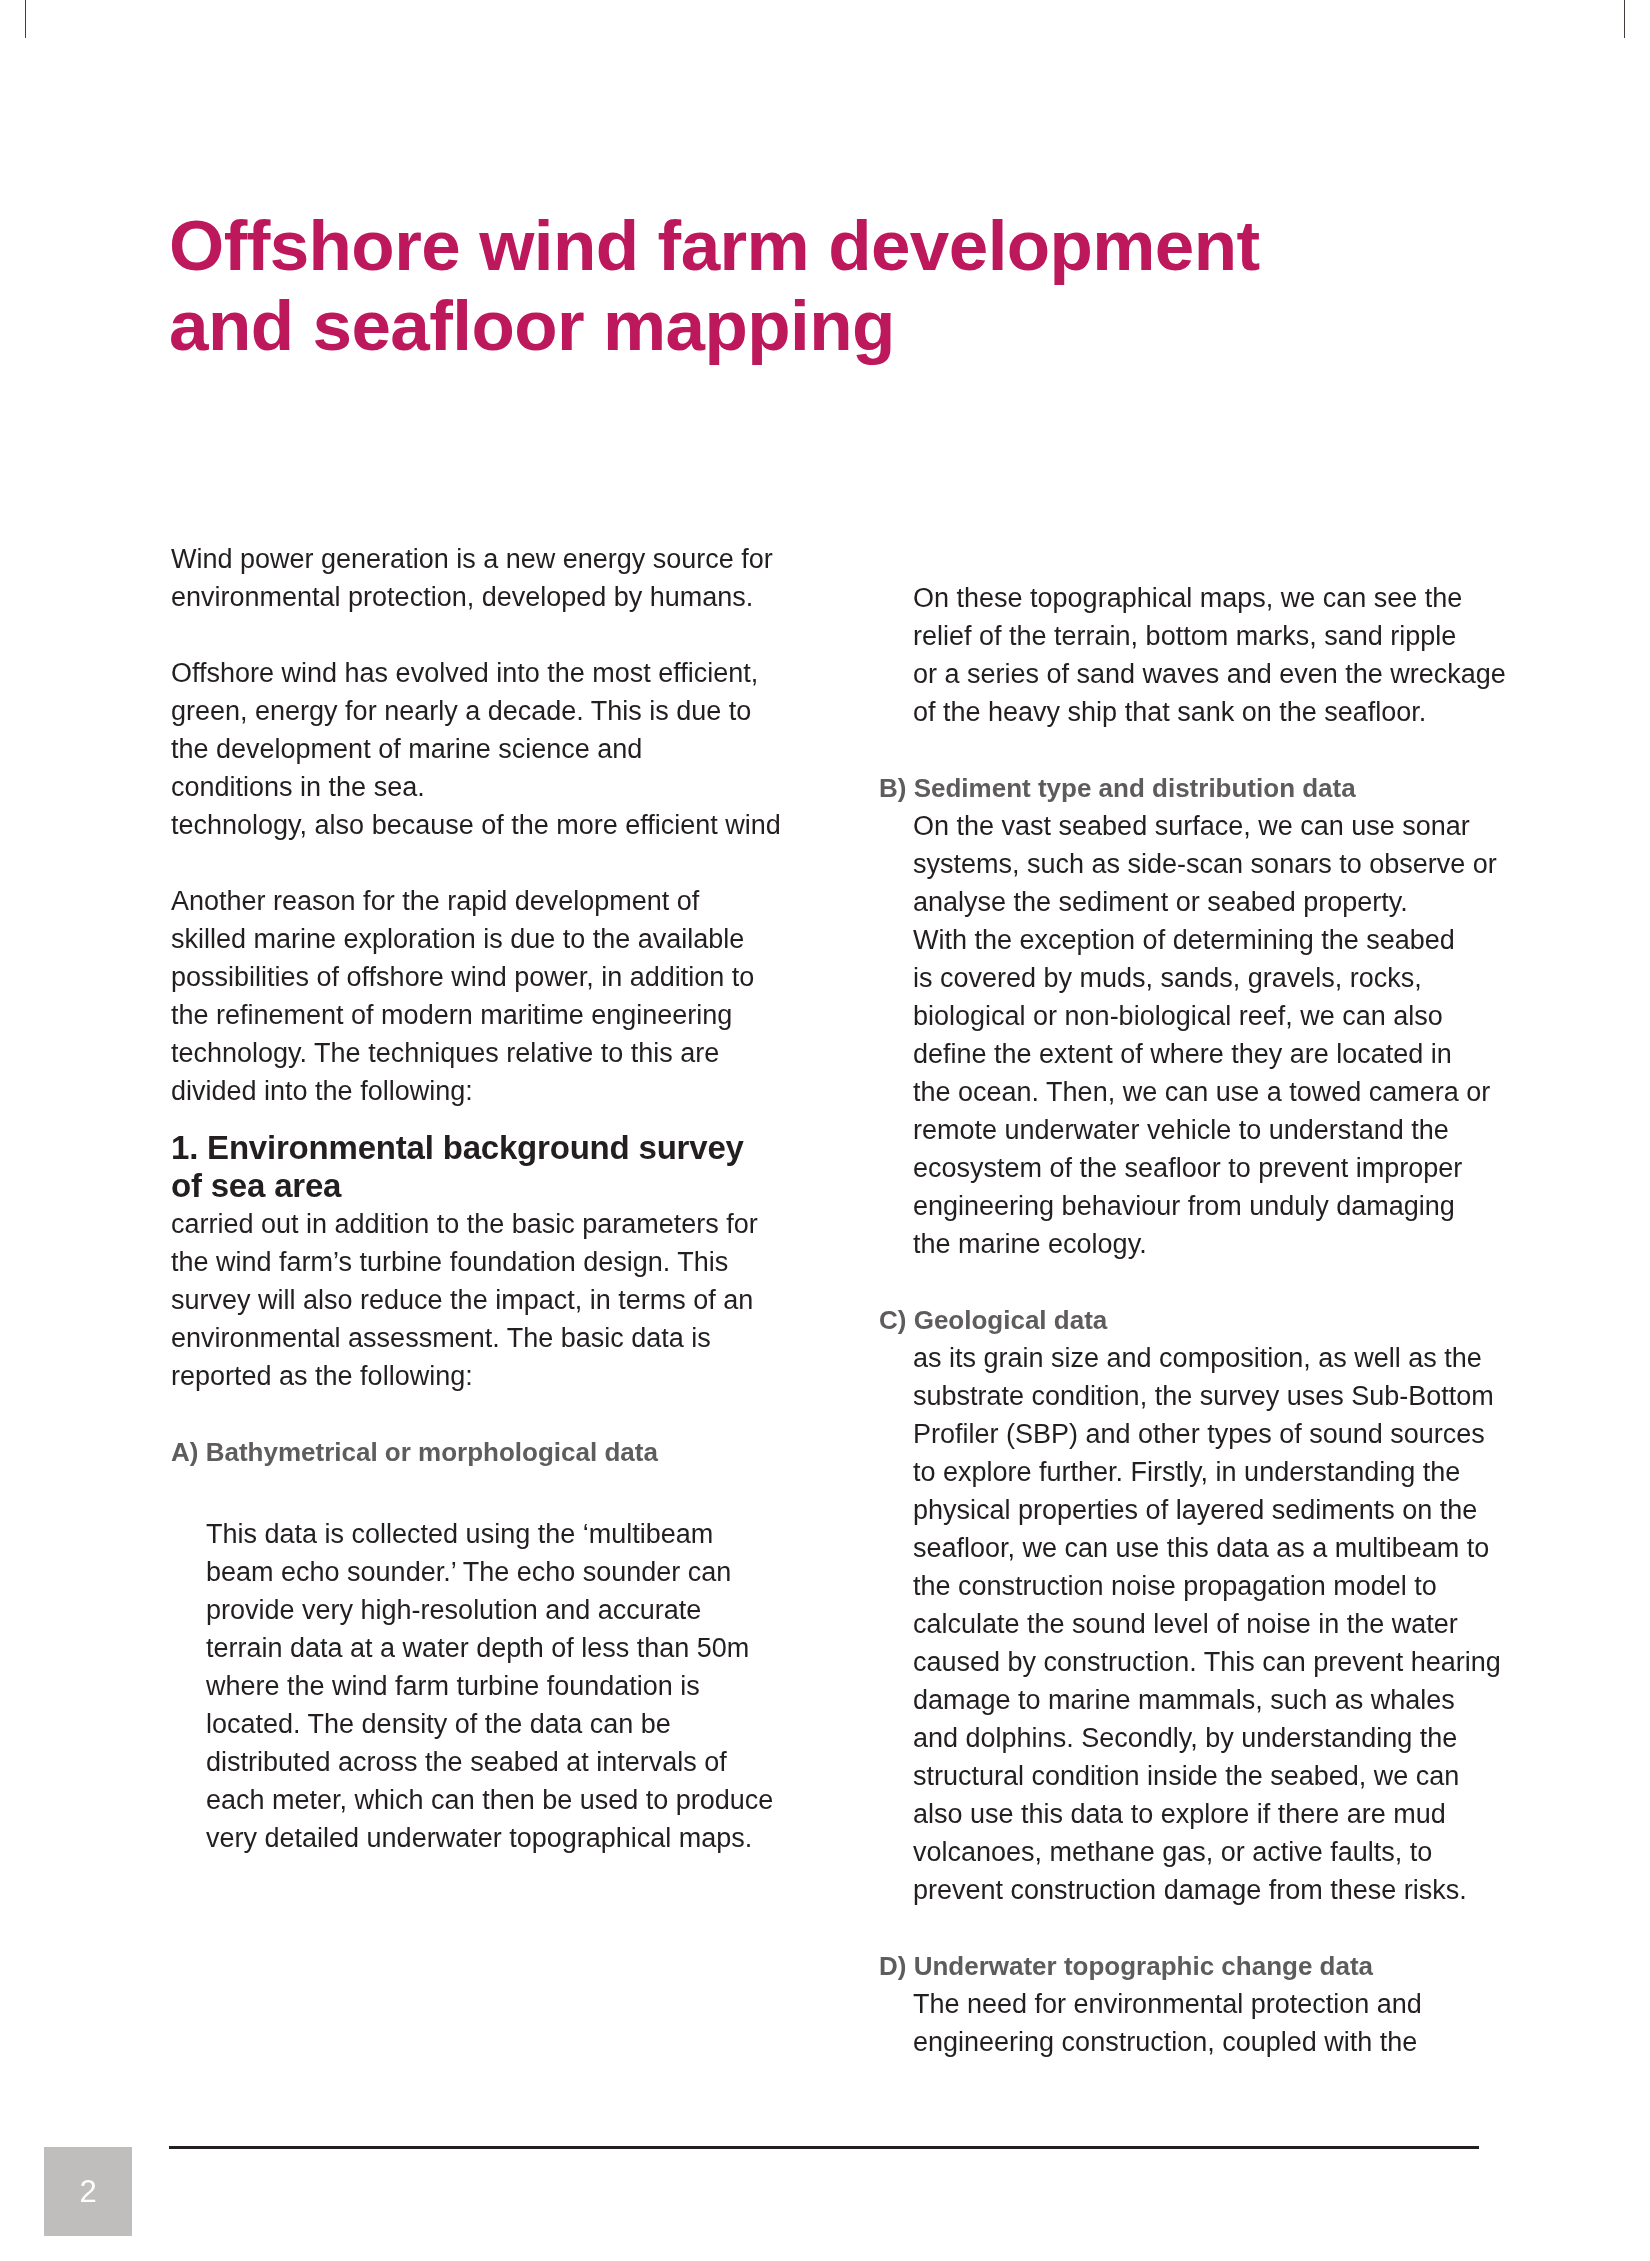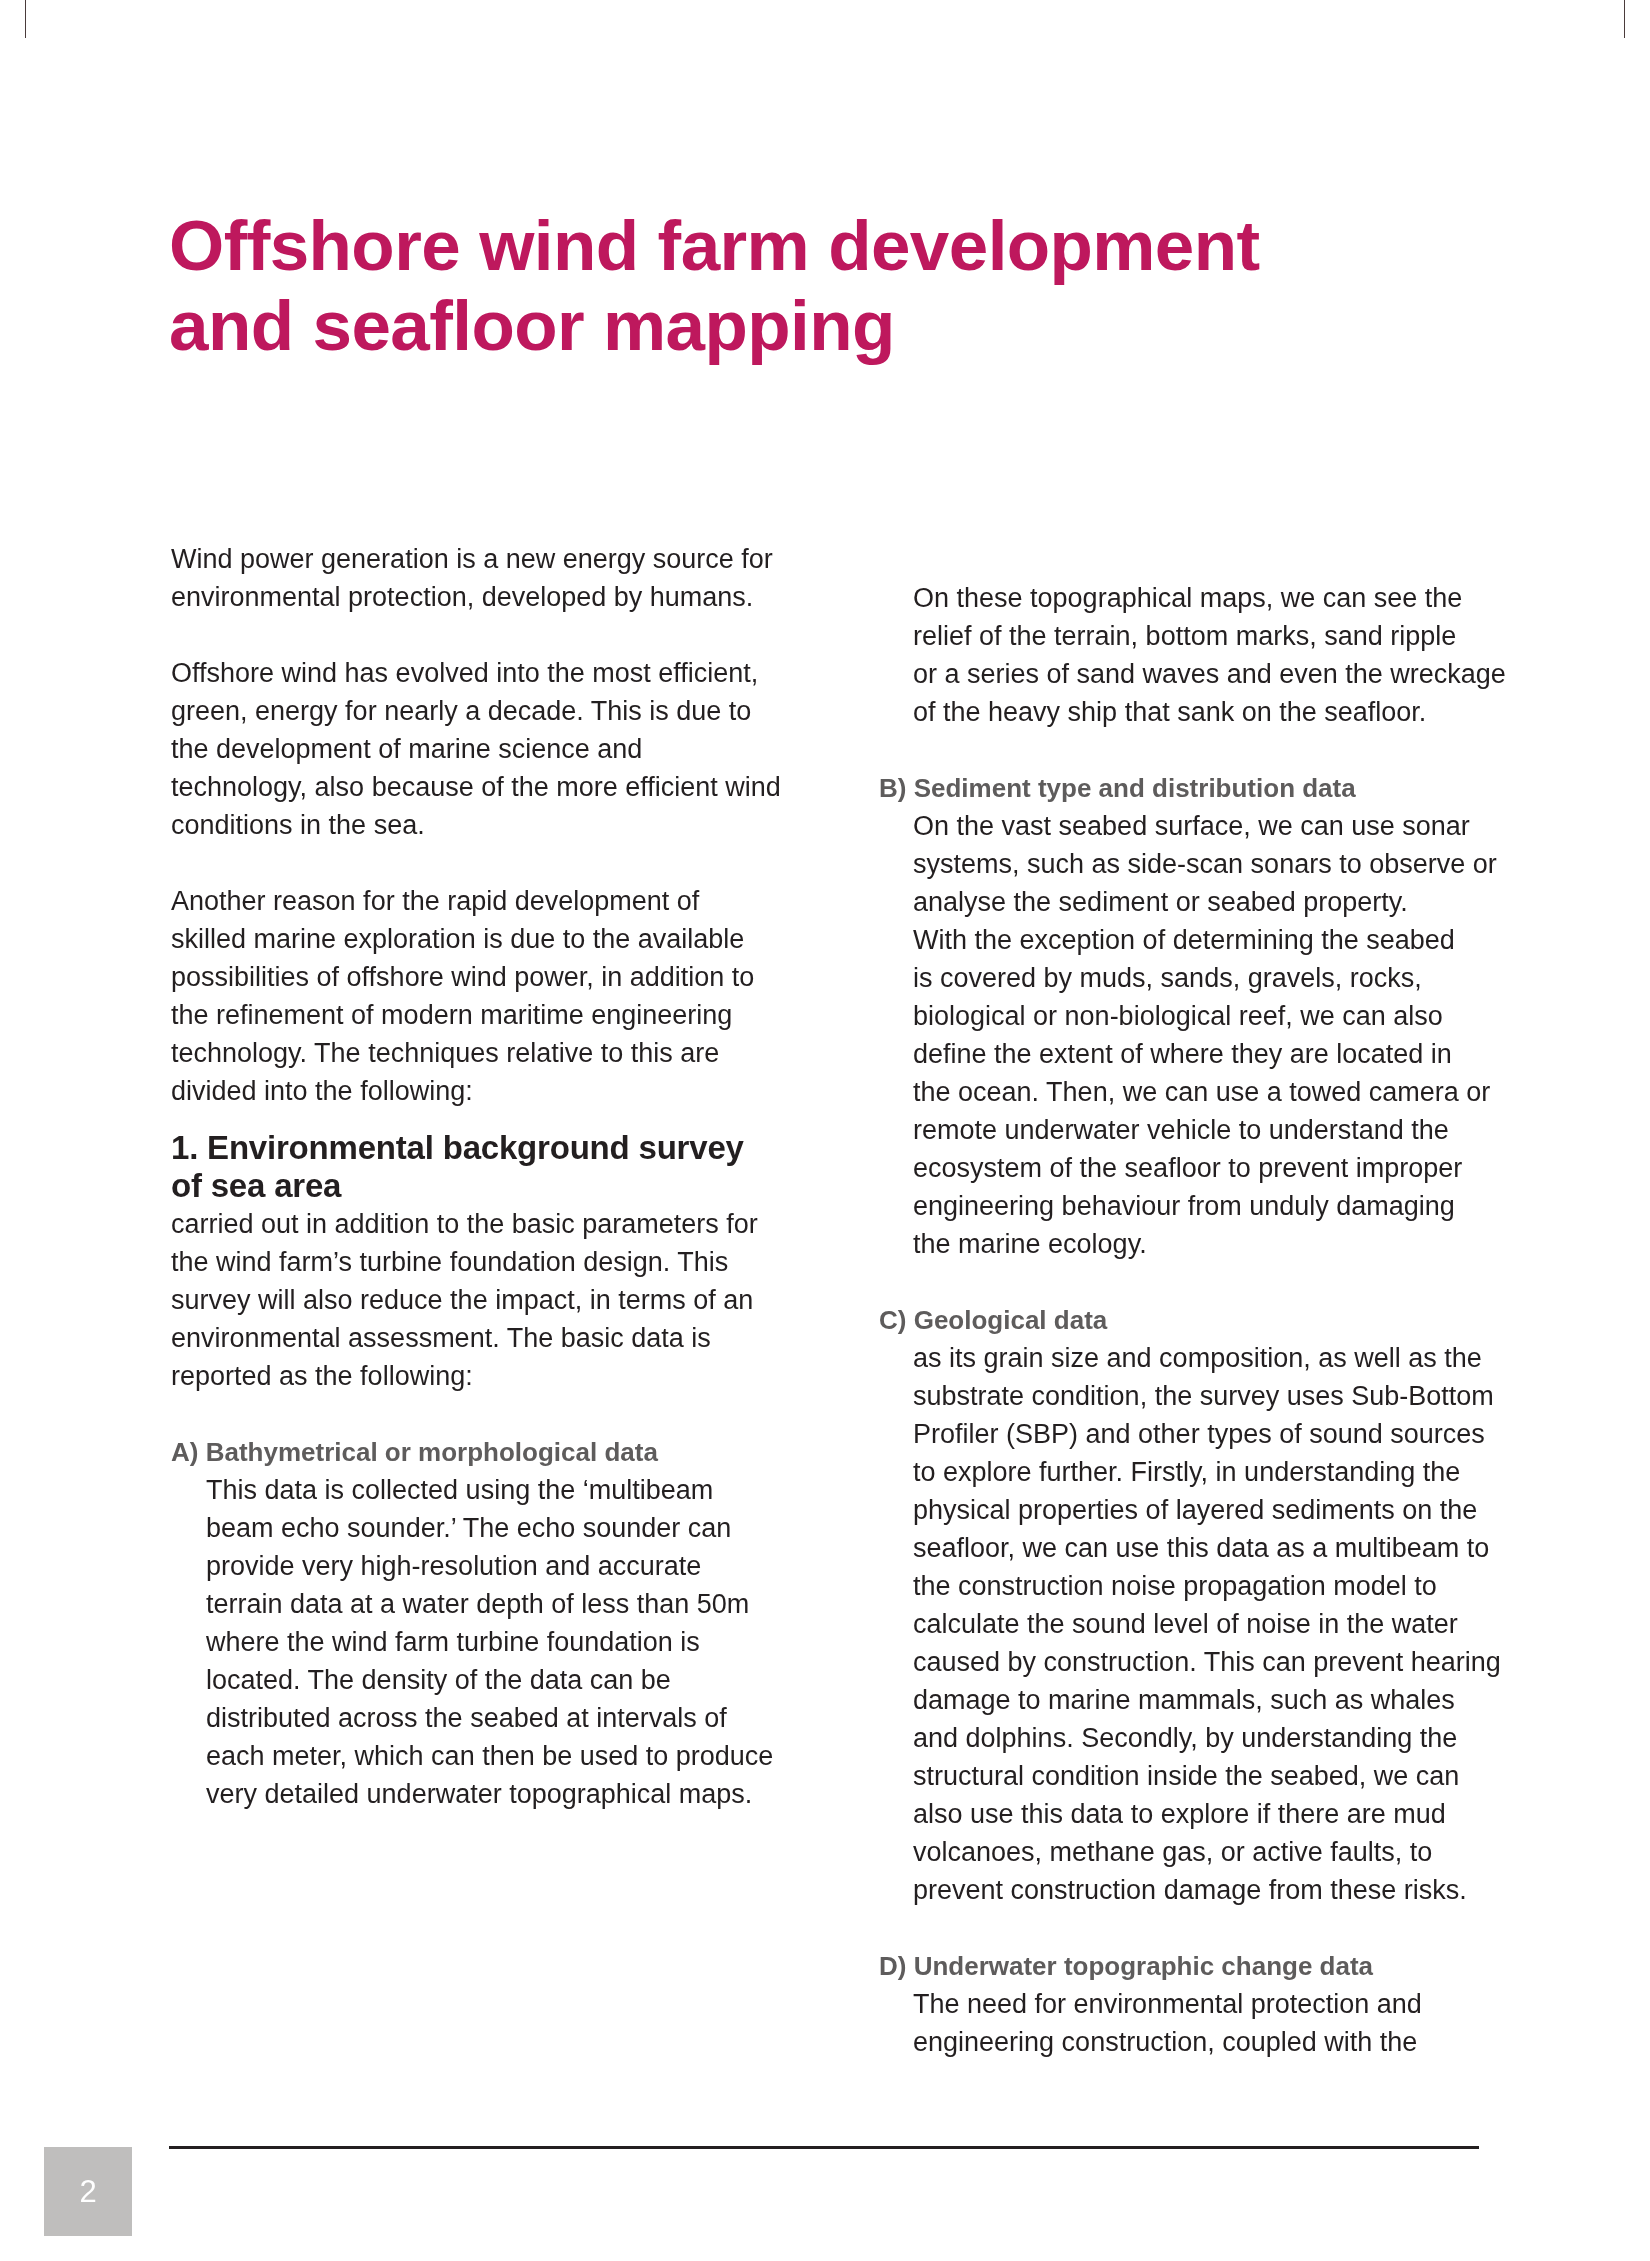--- a/index.html
+++ b/index.html
@@ -81,21 +81,21 @@
 
     .sub-heading {
       font-weight: 700;
       color: #5e5c5c;
       font-size: 26px;
       line-height: 38px;
       margin: 0;
       white-space: nowrap;
     }
     .indent { margin: 0 0 38px 0; }
-    .col-left .indent { padding-left: 35px; }
+    .col-left .indent { padding-left: 35px; margin-top: 44px; }
     .col-right .indent { padding-left: 34px; }
     .indent.last { margin-bottom: 0; }
 
     .footer-rule {
       position: absolute;
       left: 169px;
       top: 2146px;
       width: 1310px;
       height: 3.3px;
       background: #231f20;
@@ -133,22 +133,22 @@
 
   <div class="para">
     <span class="line">Wind power generation is a new energy source for</span>
     <span class="line">environmental protection, developed by humans.</span>
   </div>
 
   <div class="para">
     <span class="line">Offshore wind has evolved into the most efficient,</span>
     <span class="line">green, energy for nearly a decade. This is due to</span>
     <span class="line">the development of marine science and</span>
+    <span class="line">conditions in the sea.</span>
     <span class="line">technology, also because of the more efficient wind</span>
-    <span class="line">conditions in the sea.</span>
   </div>
 
   <div class="para" style="margin-bottom:19px;">
     <span class="line">Another reason for the rapid development of</span>
     <span class="line">skilled marine exploration is due to the available</span>
     <span class="line">possibilities of offshore wind power, in addition to</span>
     <span class="line">the refinement of modern maritime engineering</span>
     <span class="line">technology. The techniques relative to this are</span>
     <span class="line">divided into the following:</span>
   </div>

